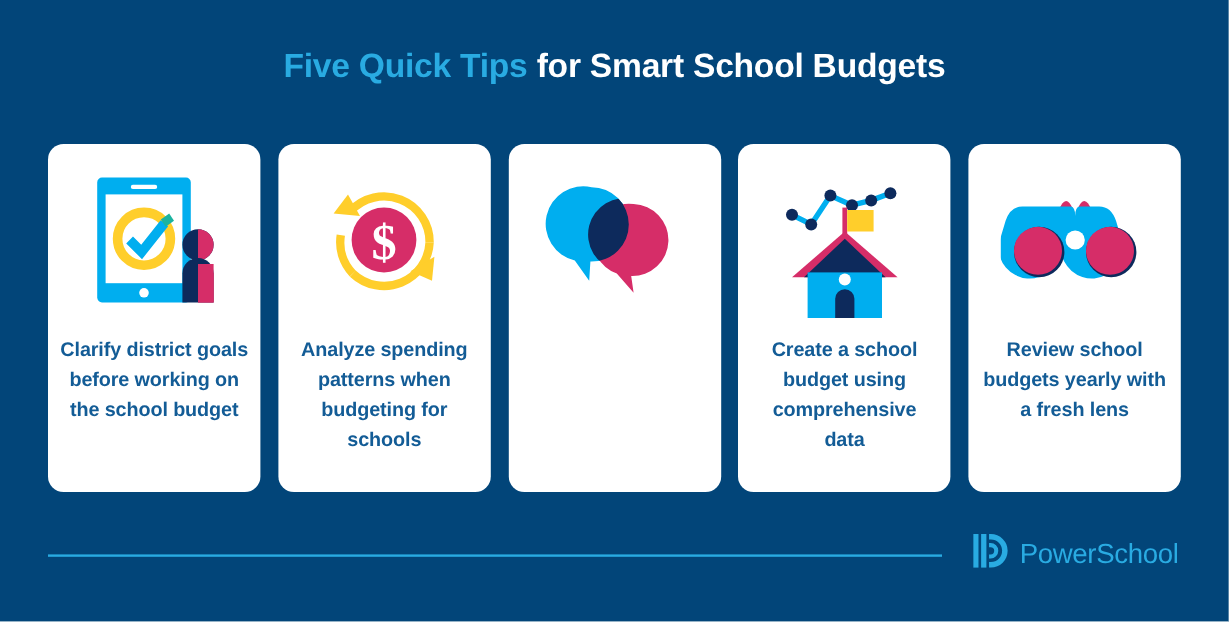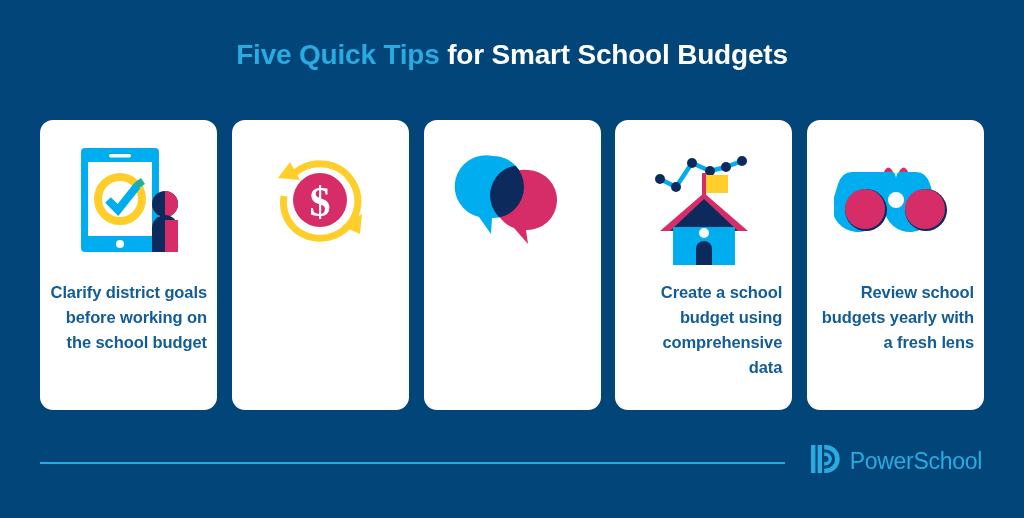--- a/index.html
+++ b/index.html
@@ -61,21 +61,21 @@
     display: flex;
     align-items: center;
     justify-content: center;
   }
   .card-icon svg { display: block; }
   .card-text {
     color: #135C96;
     font-size: 16.5px;
     font-weight: bold;
     line-height: 25px;
-    text-align: right;
+    text-align: center;
     padding: 0 10px;
     letter-spacing: -0.1px;
   }
 
   
   .footer-rule {
     position: absolute;
     left: 40px;
     top: 462px;
     width: 745px;
@@ -150,20 +150,21 @@
 
           <path d="M26 18 L36 36 L14 34 Z" fill="#FFCE2B"></path>
 
           <path d="M96 90 L78 82 L98 70 Z" fill="#FFCE2B"></path>
 
           <circle cx="56" cy="56" r="27" fill="#D62D68"></circle>
 
           <text x="56" y="72" text-anchor="middle" font-family="Liberation Serif, serif" font-size="42" font-weight="bold" fill="#FFFFFF">$</text>
         </svg>
       </div>
+      <div class="card-text">Analyze spending patterns when budgeting for schools</div>
     </div>
 
     <div class="card">
       <div class="card-icon">
         <svg width="120" height="104" viewBox="0 0 120 104" aria-hidden="true">
           <defs>
             <clipPath id="pinkClip">
               <path d="M76 18 a30 30 0 1 1 0 60 h-4 l0 14 -11 -15 A30 30 0 0 1 76 18 Z"></path>
             </clipPath>
           </defs>

